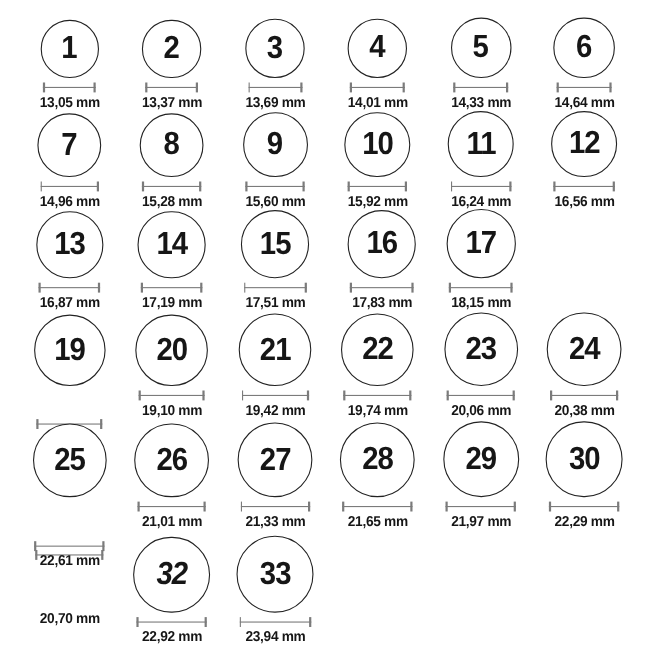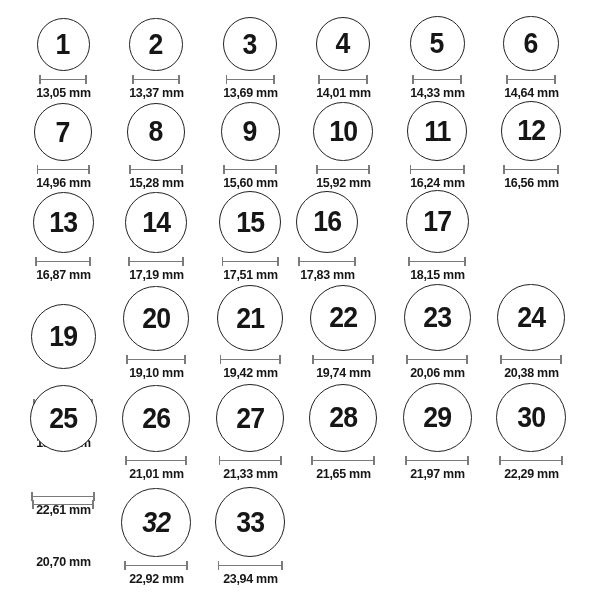--- a/index.html
+++ b/index.html
@@ -232,21 +232,21 @@
       <div class="ring" style="width: 62px; height: 62px;">
         <span class="ring-number">15</span>
       </div>
       <div class="measure" style="width: 57px;">
         <div class="bar"></div>
         <div class="tick left"></div>
         <div class="tick right"></div>
       </div>
       <div class="dia-label">17,51 mm</div>
     </div>
-    <div class="cell" style="left: 280px; width: 94px; top: 190.5px; justify-content: flex-end;">
+    <div class="cell" style="left: 300px; width: 94px; top: 190.5px; justify-content: flex-end;">
       <div class="ring" style="width: 62.5px; height: 62.5px;">
         <span class="ring-number">16</span>
       </div>
       <div class="measure" style="width: 57.5px;">
         <div class="bar"></div>
         <div class="tick left"></div>
         <div class="tick right"></div>
       </div>
       <div class="dia-label">17,83 mm</div>
     </div>
@@ -254,21 +254,21 @@
       <div class="ring" style="width: 63px; height: 63px;">
         <span class="ring-number">17</span>
       </div>
       <div class="measure" style="width: 58px;">
         <div class="bar"></div>
         <div class="tick left"></div>
         <div class="tick right"></div>
       </div>
       <div class="dia-label">18,15 mm</div>
     </div>
-    <div class="cell" style="left: 16px; width: 94px; top: 304px; gap: 26px;">
+    <div class="cell" style="left: 16px; width: 94px; top: 286px; gap: 26px;">
       <div class="ring" style="width: 65px; height: 65px;">
         <span class="ring-number">19</span>
       </div>
       <div class="measure" style="width: 60px;">
         <div class="bar"></div>
         <div class="tick left"></div>
         <div class="tick right"></div>
       </div>
       <div class="dia-label">18,78 mm</div>
     </div>

